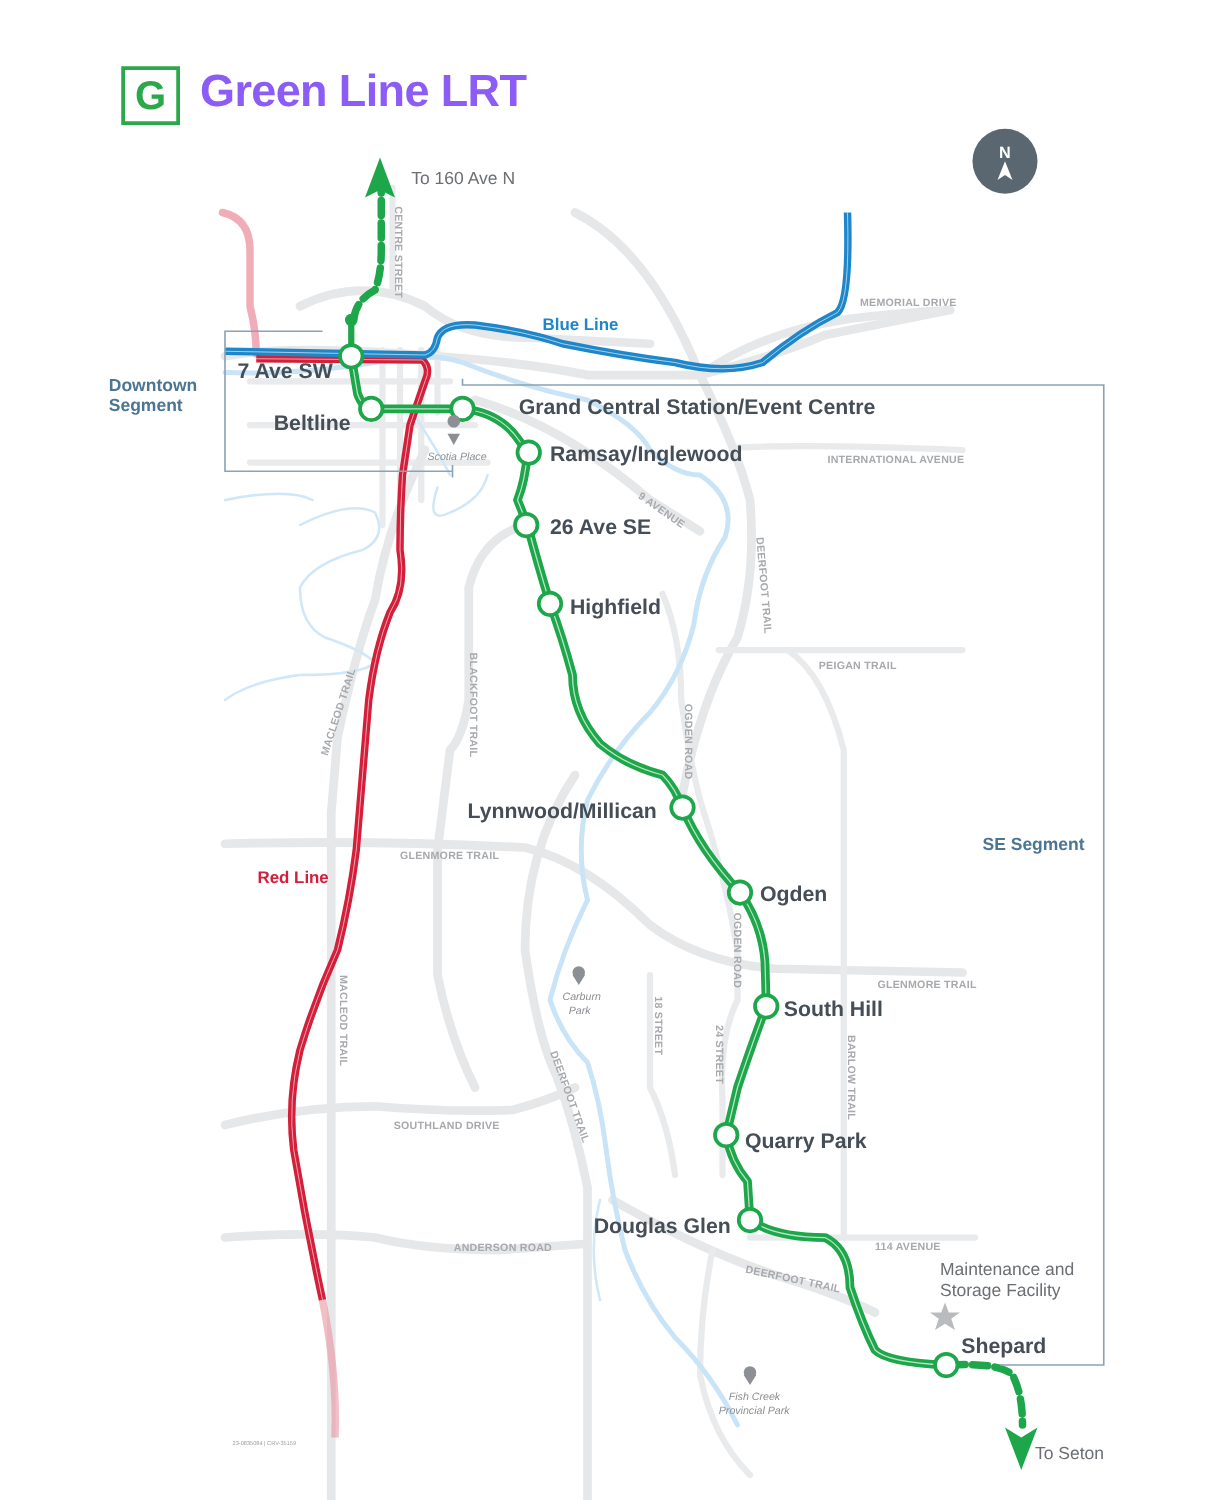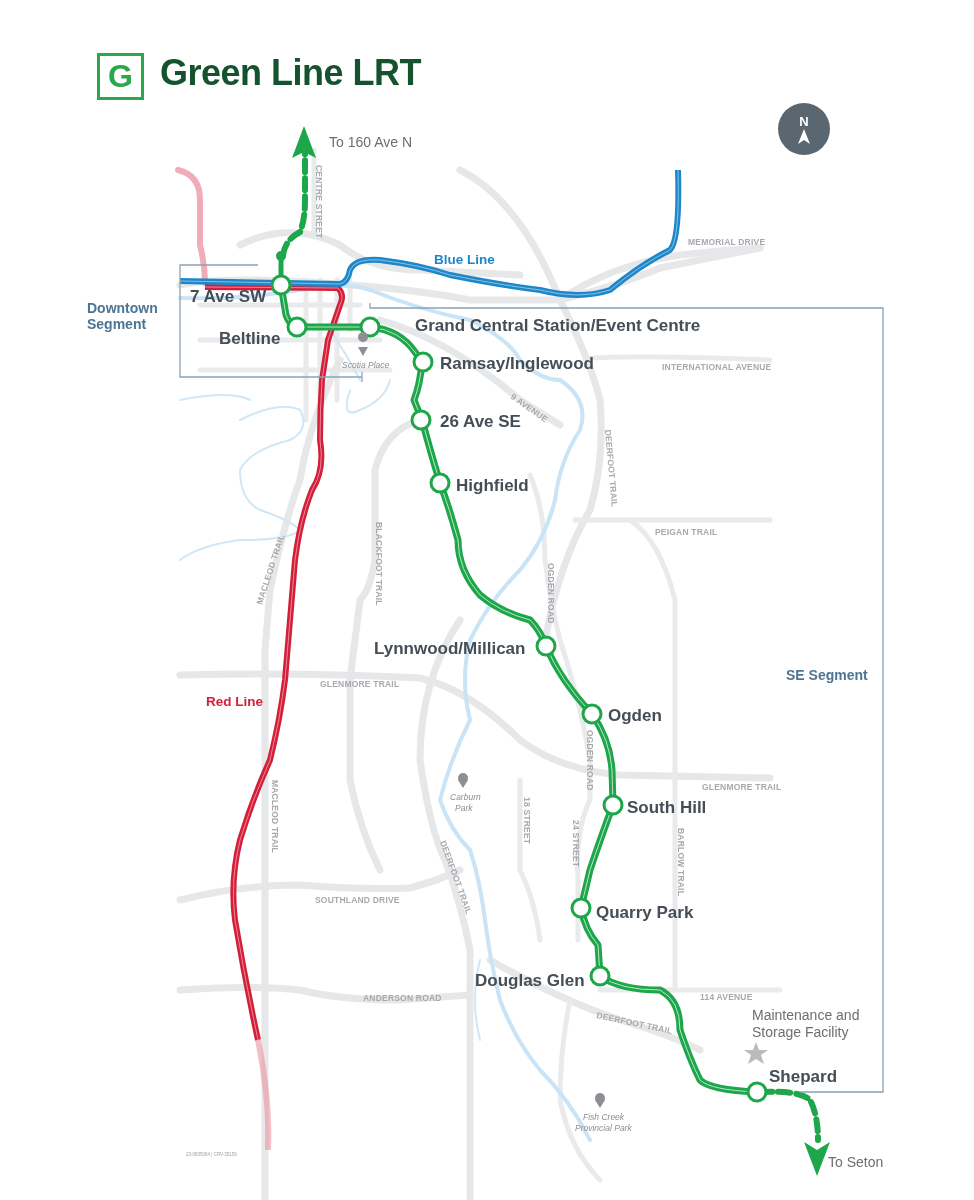--- a/index.html
+++ b/index.html
@@ -10,21 +10,21 @@
   .river { fill:none; stroke:#c9e4f6; stroke-width:4; stroke-linecap:round; stroke-linejoin:round; }
   .river-thin { fill:none; stroke:#cfe7f7; stroke-width:2; stroke-linecap:round; }
   .road-label { fill:#a7a9ad; font-size:8.5px; font-weight:bold; letter-spacing:0.2px; }
   .station-label { fill:#454d56; font-size:17px; font-weight:bold; }
   .poi-label { fill:#8b8e92; font-size:8.5px; font-style:italic; }
   .seg-label { fill:#4c7594; font-size:14px; font-weight:bold; }
   .small-note { fill:#6b6e72; font-size:14px; }
   .station { fill:#ffffff; stroke:#1ea64a; stroke-width:3; cursor:pointer; }
   .bracket { fill:none; stroke:#8ba2b4; stroke-width:1.3; }
   .title-box { position:absolute; left:97px; top:53px; width:47px; height:47px; border:3px solid #2aa84a; box-sizing:border-box; display:flex; align-items:center; justify-content:center; color:#2aa84a; font-weight:bold; font-size:32px; }
-  .title-text { position:absolute; left:160px; top:52px; color:#14532d; font-weight:bold; font-size:36px; letter-spacing:-0.5px;text-align:center; }
+  .title-text { position:absolute; left:160px; top:52px; color:#8b5cf6; font-weight:bold; font-size:36px; letter-spacing:-0.5px;text-align:center; }
   .footer-code { fill:#a0a0a0; font-size:4.5px; }
 </style>
 </head>
 <body>
 
 <div class="title-box">
     <span>G</span>
   </div>
 <div class="title-text">Green Line LRT</div>
 

